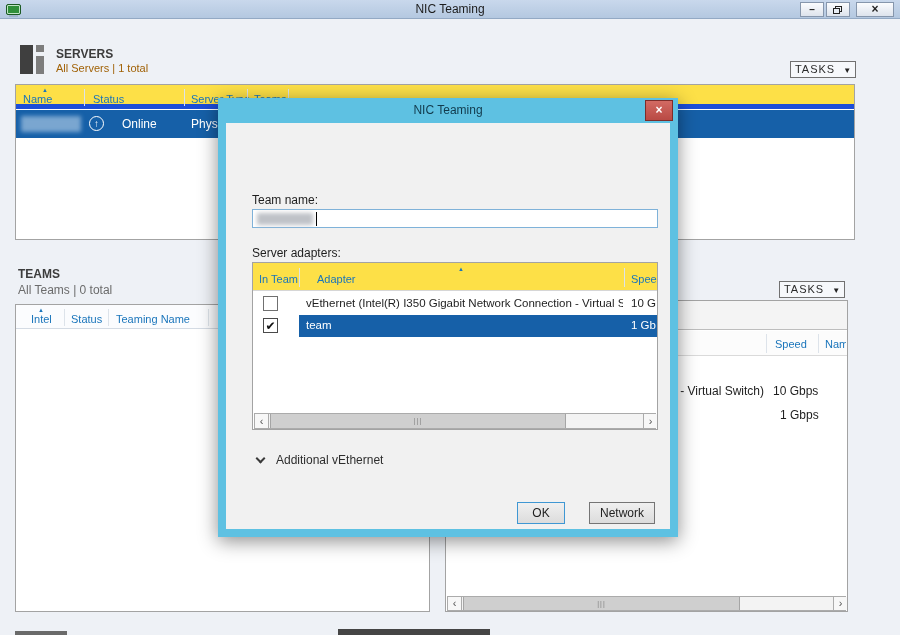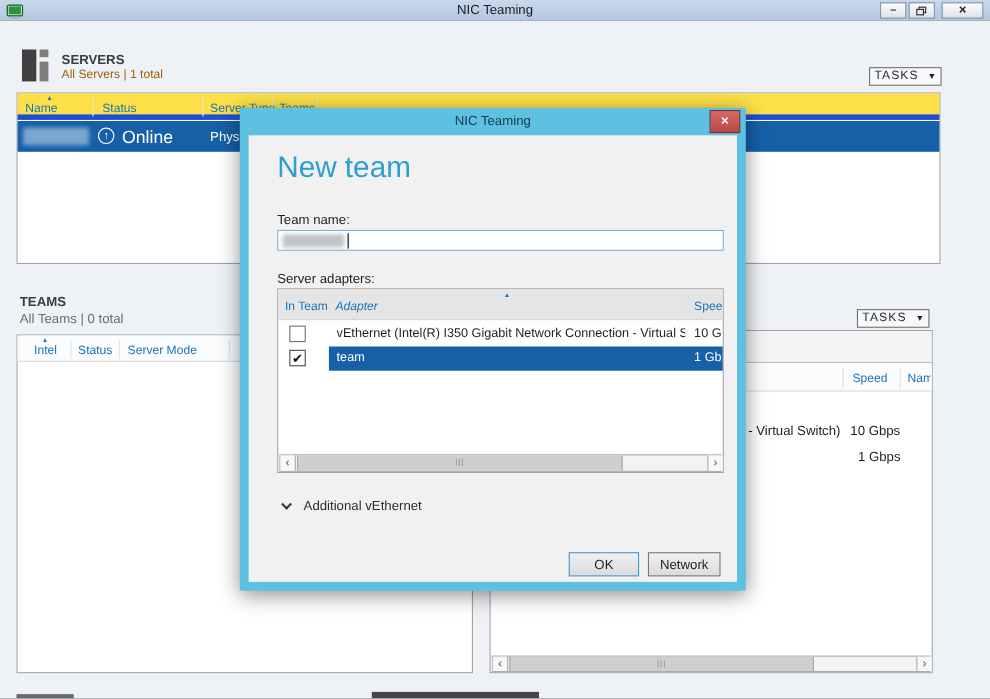--- a/index.html
+++ b/index.html
@@ -92,39 +92,39 @@
       <span class="abs sep-v" style="left:168px;top:4px;height:17px;"></span>
       <span class="abs colhead" style="left:175px;top:8px;">Server Type</span>
       <span class="abs sep-v" style="left:231px;top:4px;height:17px;"></span>
       <span class="abs colhead" style="left:238px;top:8px;">Teams</span>
       <span class="abs sep-v" style="left:272px;top:4px;height:17px;"></span>
     </div>
 
     <div class="abs sel-row" style="left:0;top:25px;width:838px;height:28px;">
       <span class="abs redact" style="left:5px;top:6px;width:60px;height:16px;background:#7aa6d0;"></span>
       <span class="abs" style="left:73px;top:6px;width:15px;height:15px;border:1.5px solid #fff;border-radius:50%;color:#fff;font-size:10px;text-align:center;line-height:13px;">↑</span>
-      <span class="abs" style="left:95px;top:7px;font-size:16px;text-align:center;">Online</span>
+      <span class="abs" style="left:106px;top:7px;font-size:12px;text-align:center;">Online</span>
       <span class="abs" style="left:175px;top:7px;font-size:12px;">Physical</span>
     </div>
   </div>
 
   <div class="abs" style="left:18px;top:267px;font-size:12px;font-weight:bold;color:#3c3c3c;">TEAMS</div>
   <div class="abs" style="left:18px;top:283px;font-size:12px;color:#6b6b6b;">All Teams | 0 total</div>
   <div class="abs tasksbtn" style="left:779px;top:281px;">
     <span>TASKS</span><span class="caret">▼</span>
   </div>
 
   <div class="abs panel" style="left:15px;top:304px;width:415px;height:308px;">
     <div class="abs" style="left:0;top:0;width:413px;height:24px;background:#fbfcfe;border-bottom:1px solid #d4dbe4;">
       <span class="abs sort" style="left:22px;top:2px;">▲</span>
       <span class="abs colhead" style="left:15px;top:8px;">Intel</span>
       <span class="abs sep-v" style="left:48px;top:4px;height:17px;"></span>
       <span class="abs colhead" style="left:55px;top:8px;">Status</span>
       <span class="abs sep-v" style="left:92px;top:4px;height:17px;"></span>
-      <span class="abs colhead" style="left:100px;top:8px;">Server Mode</span>
+      <span class="abs colhead" style="left:100px;top:8px;">Teaming Name</span>
       <span class="abs sep-v" style="left:192px;top:4px;height:17px;"></span>
     </div>
   </div>
 
   <div class="abs panel" style="left:445px;top:300px;width:403px;height:312px;">
     <div class="abs" style="left:0;top:0;width:401px;height:29px;background:#f4f4f4;border-bottom:1px solid #bdbdbd;"></div>
     <div class="abs" style="left:0;top:30px;width:401px;height:25px;background:#fcfcfc;border-bottom:1px solid #dadada;">
       <span class="abs sep-v" style="left:320px;top:3px;height:19px;"></span>
       <span class="abs colhead" style="left:329px;top:7px;">Speed</span>
       <span class="abs sep-v" style="left:372px;top:3px;height:19px;"></span>
@@ -148,36 +148,35 @@
   <div class="abs" style="left:15px;top:631px;width:52px;height:4px;background:#6a6a6a;"></div>
   <div class="abs" style="left:338px;top:629px;width:152px;height:6px;background:#454545;"></div>
 
   <div class="abs dialog">
     <div class="abs dlg-title">NIC Teaming</div>
     <div class="abs dlg-close">
       <span>×</span>
     </div>
     <div class="abs dlg-body">
 
-      <div class="abs dlg-heading" style="left:26px;top:14px;">New team</div>
 
       <div class="abs lbl" style="left:26px;top:70px;">Team name:</div>
       <div class="abs txtinput" style="left:26px;top:86px;width:406px;height:19px;">
         <span class="abs redact" style="left:4px;top:3px;width:56px;height:12px;background:#bfc2c8;"></span>
         <span class="abs" style="left:63px;top:2px;width:1px;height:14px;background:#000;"></span>
       </div>
 
       <div class="abs lbl" style="left:26px;top:123px;">Server adapters:</div>
 
       <div class="abs panel" style="left:26px;top:139px;width:406px;height:168px;background:#fff;">
 
-        <div class="abs" style="left:0;top:0;width:404px;height:28px;background:#e5e5e5;border-bottom:1px solid #d6d6d6;">
+        <div class="abs" style="left:0;top:0;width:404px;height:28px;background:#fde047;border-bottom:1px solid #d6d6d6;">
           <span class="abs colhead" style="left:6px;top:10px;">In Team</span>
           <span class="abs sep-v" style="left:46px;top:5px;height:19px;"></span>
-          <span class="abs colhead" style="left:52px;top:10px;font-style:italic;">Adapter</span>
+          <span class="abs colhead" style="left:64px;top:10px;">Adapter</span>
           <span class="abs sort" style="left:205px;top:3px;">▲</span>
           <span class="abs sep-v" style="left:371px;top:5px;height:19px;"></span>
           <span class="abs colhead clip" style="left:378px;top:10px;width:26px;">Speed</span>
         </div>
 
         <div class="abs" style="left:0;top:30px;width:404px;height:22px;">
           <span class="abs checkbox" style="left:10px;top:3px;"></span>
           <span class="abs cell clip" style="left:53px;top:4px;width:317px;">vEthernet (Intel(R) I350 Gigabit Network Connection - Virtual Switch)</span>
           <span class="abs cell clip" style="left:378px;top:4px;width:25px;">10 Gbps</span>
         </div>
@@ -194,21 +193,21 @@
           <span class="abs sb-thumb" style="left:15px;width:296px;line-height:14px;">|||</span>
           <span class="abs sb-arrow" style="left:388px;border-left:1px solid #ababab;line-height:14px;">›</span>
         </div>
       </div>
 
       <div class="abs" style="left:26px;top:330px;height:18px;">
         <span class="abs chev" style="left:5px;top:2px;"></span>
         <span class="abs lbl" style="left:24px;top:0;color:#2e2e2e;">Additional vEthernet</span>
       </div>
 
-      <div class="abs btn" style="left:291px;top:379px;width:64px;border:1px solid #3f97d3;">
+      <div class="abs btn" style="left:291px;top:379px;width:48px;border:1px solid #3f97d3;">
         <span>OK</span>
       </div>
       <div class="abs btn" style="left:363px;top:379px;width:66px;border:1px solid #757575;">
         <span>Network</span>
       </div>
 
     </div>
   </div>
 
 </div>

